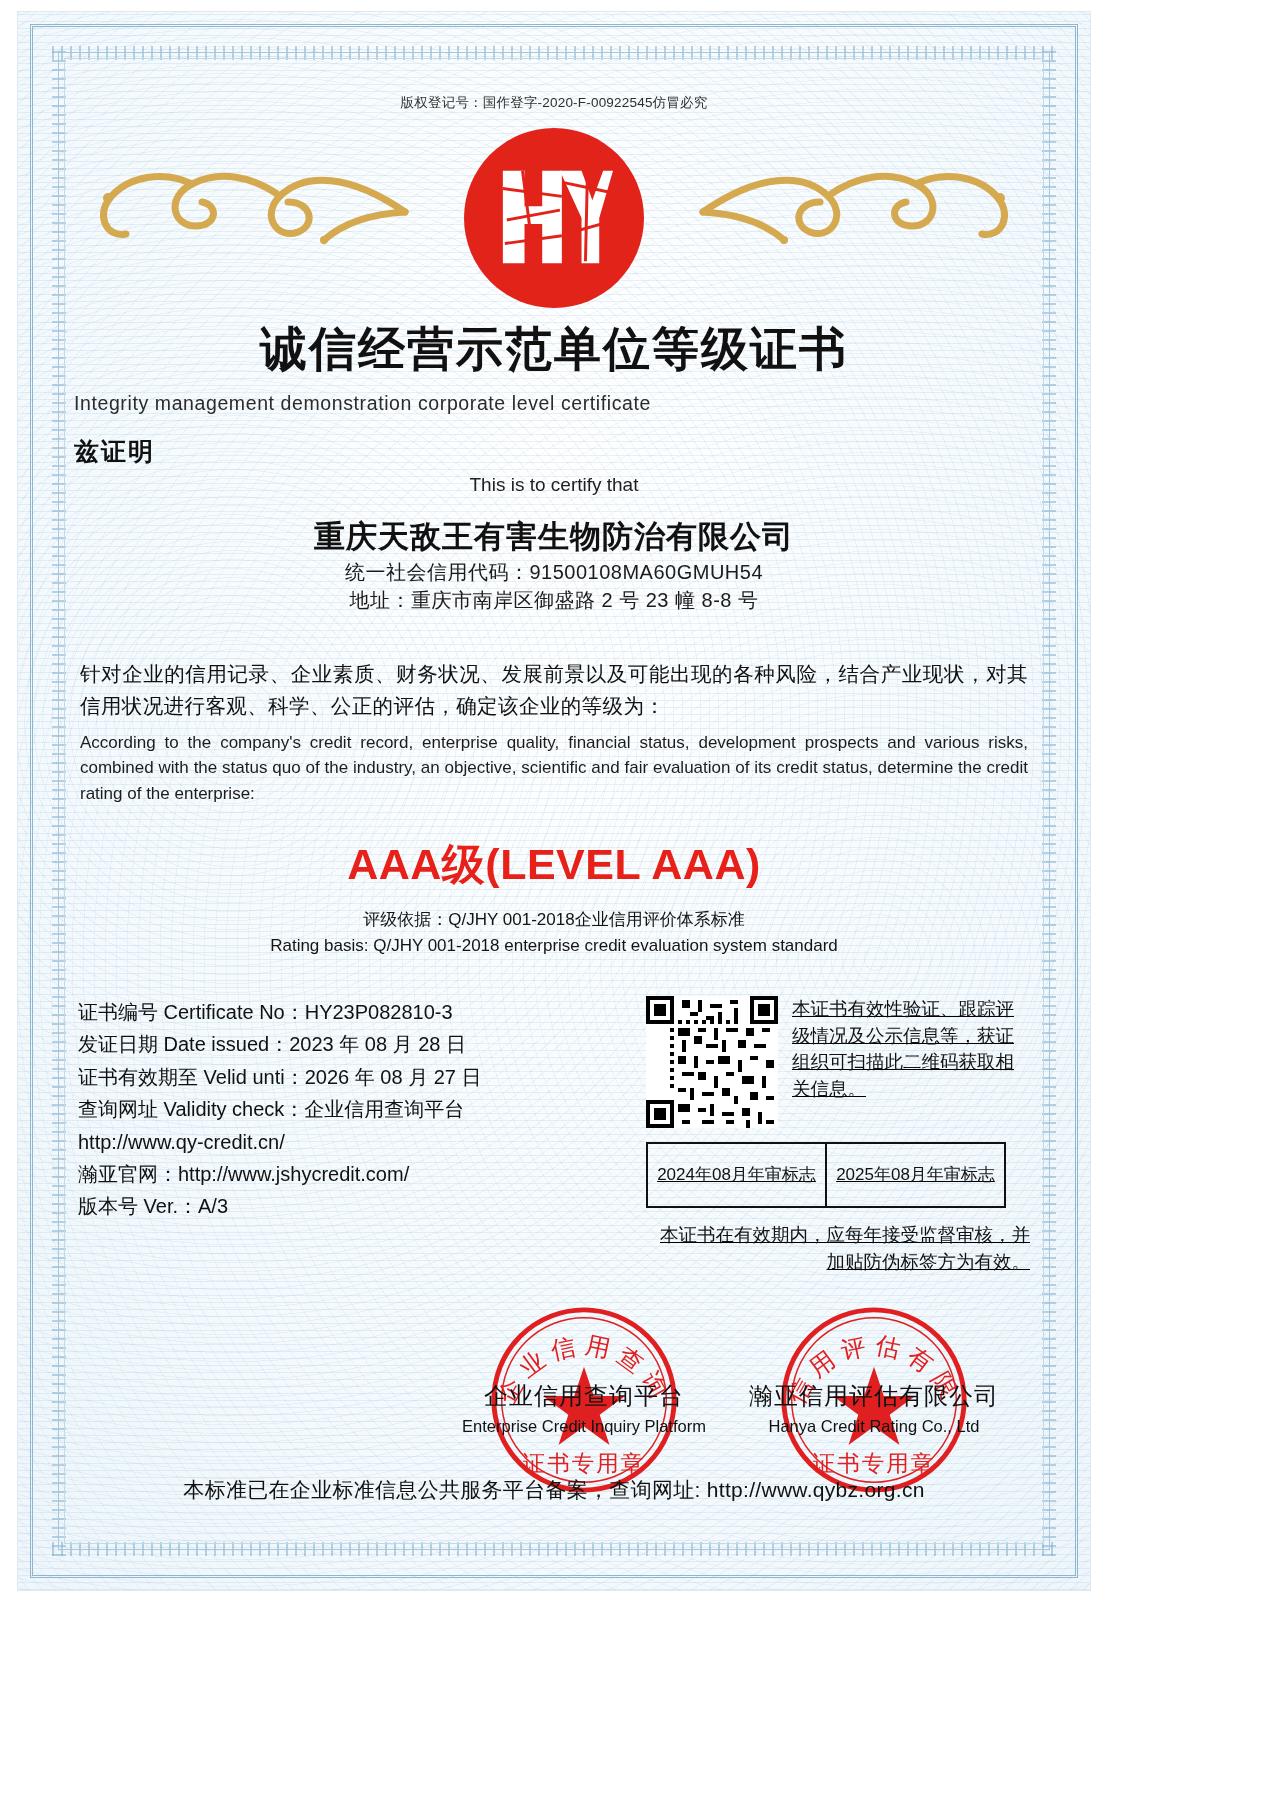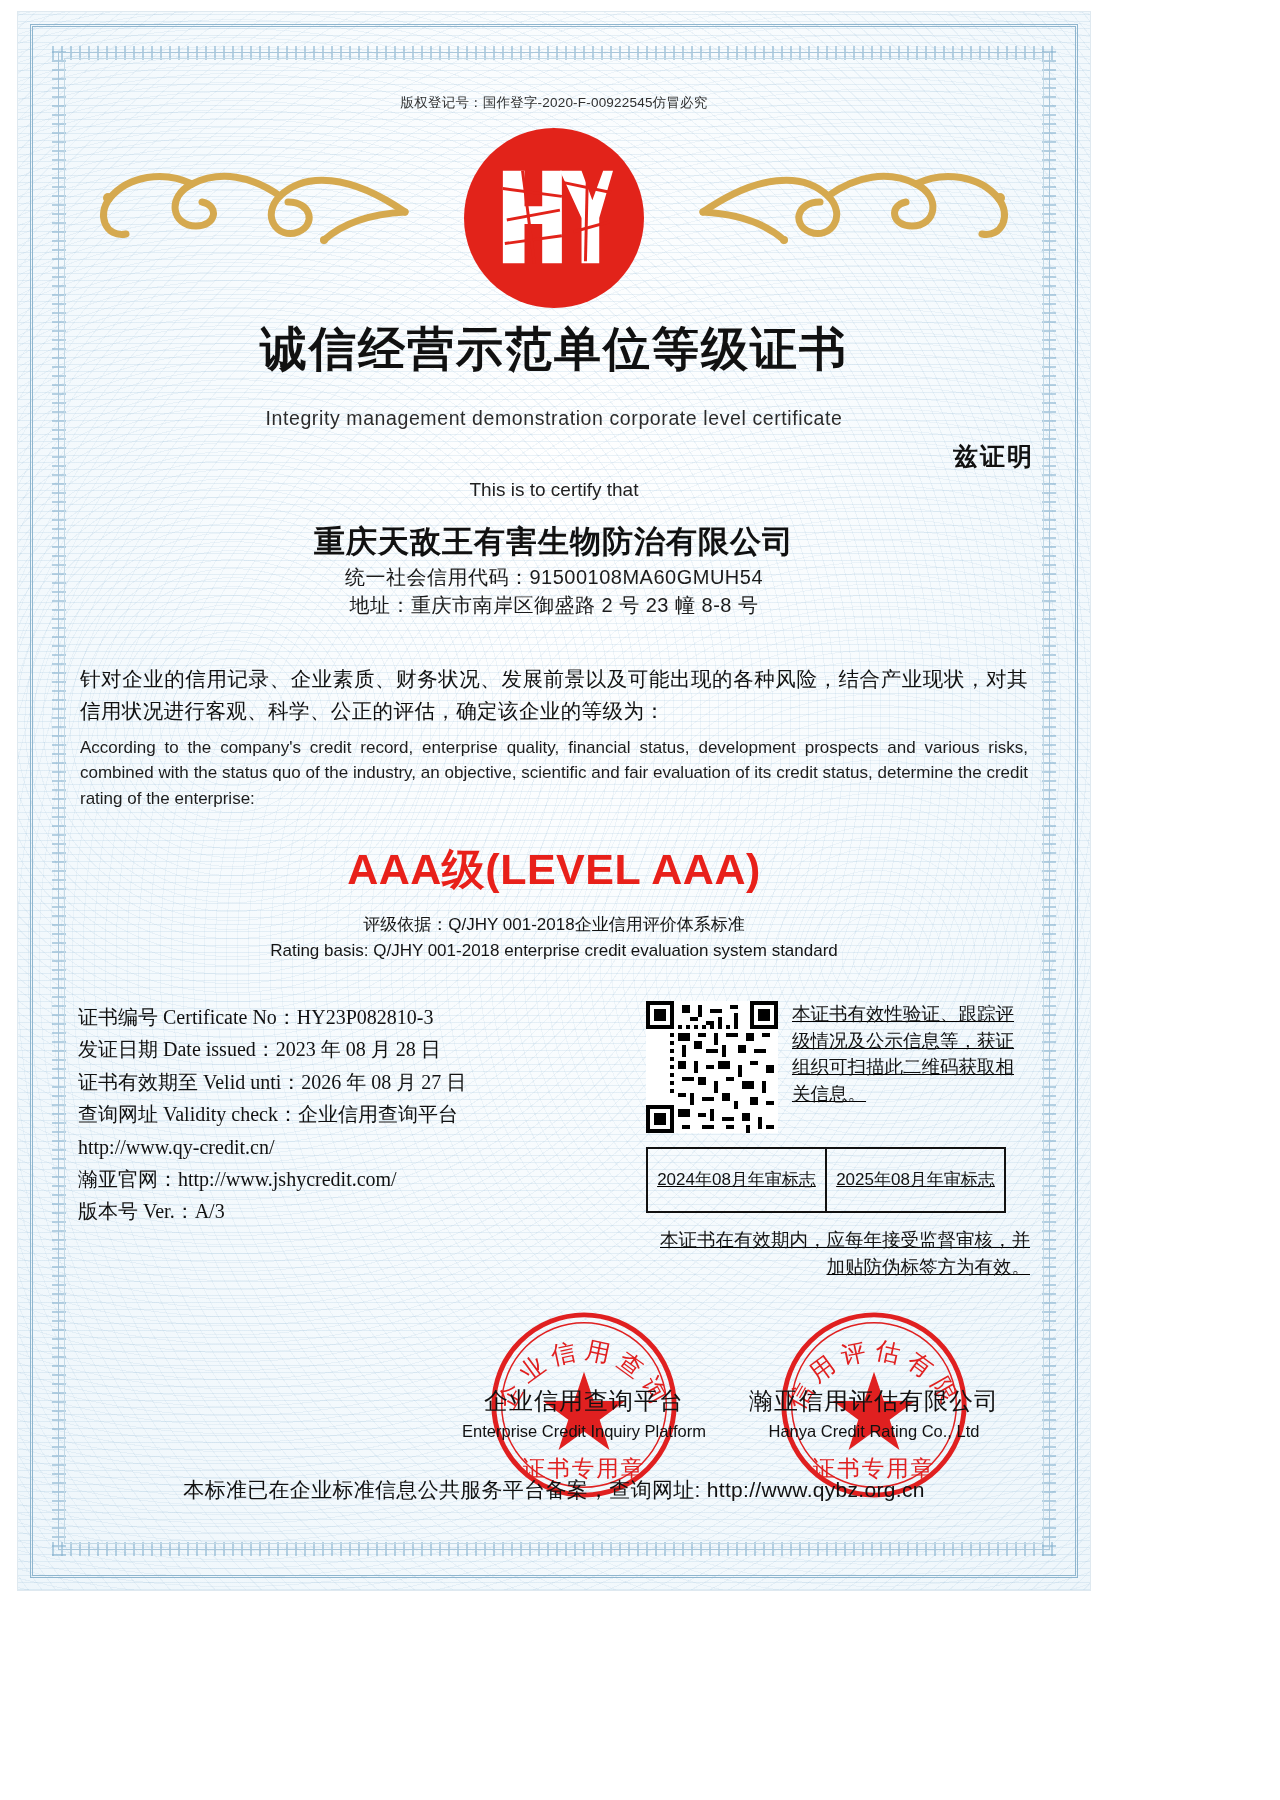--- a/index.html
+++ b/index.html
@@ -127,33 +127,33 @@
   .title-cn {
     text-align: center;
     font-family: "DejaVu Sans", "Liberation Sans", sans-serif;
     font-size: 47px;
     font-weight: bold;
     color: #111;
     letter-spacing: 2px;
     margin-top: 10px;
   }
   .title-en {
-    text-align: center;
+    text-align: left;
     font-size: 19.5px;
     color: #2b2b2b;
     letter-spacing: 0.6px;
-    margin-top: 26px;
+    margin-top: 11px;
   }
 
   .certify-cn {
-    text-align: right;
+    text-align: left;
     font-size: 25px;
     color: #111;
     font-weight: 600;
-    margin-top: 10px;
+    margin-top: 20px;
     letter-spacing: 2px;
   }
   .certify-en {
     text-align: center;
     font-size: 19px;
     color: #1f1f1f;
     margin-top: 6px;
   }
   .company {
     text-align: center;
@@ -214,21 +214,20 @@
 
   
   .details-row {
     display: flex;
     margin-top: 40px;
     padding: 0 4px;
   }
   .details-left {
     width: 560px;
     flex: none;
-    font-family: Liberation Serif, serif;
   }
   .detail {
     font-size: 20px;
     color: #111;
     line-height: 1.62;
     white-space: nowrap;
   }
   .details-right {
     flex: 1;
     padding-left: 8px;

